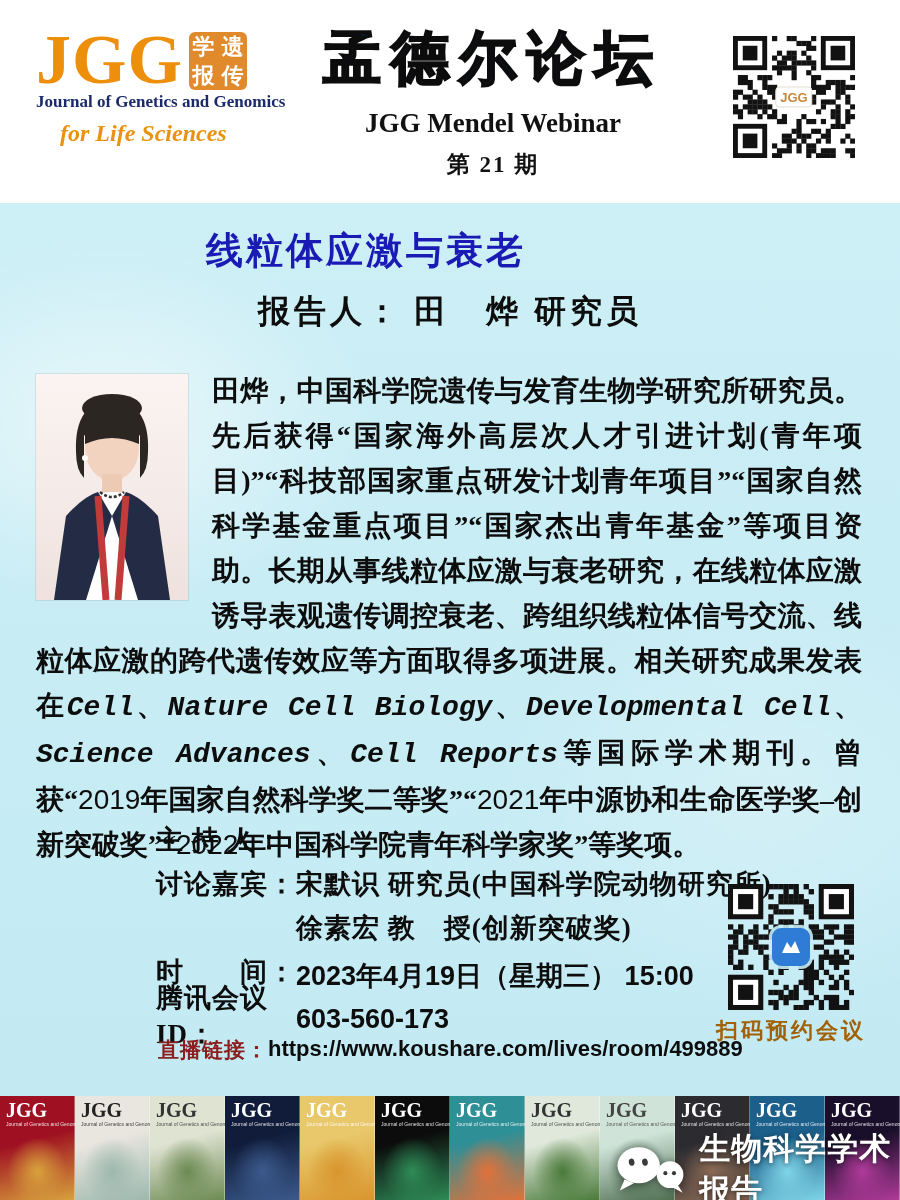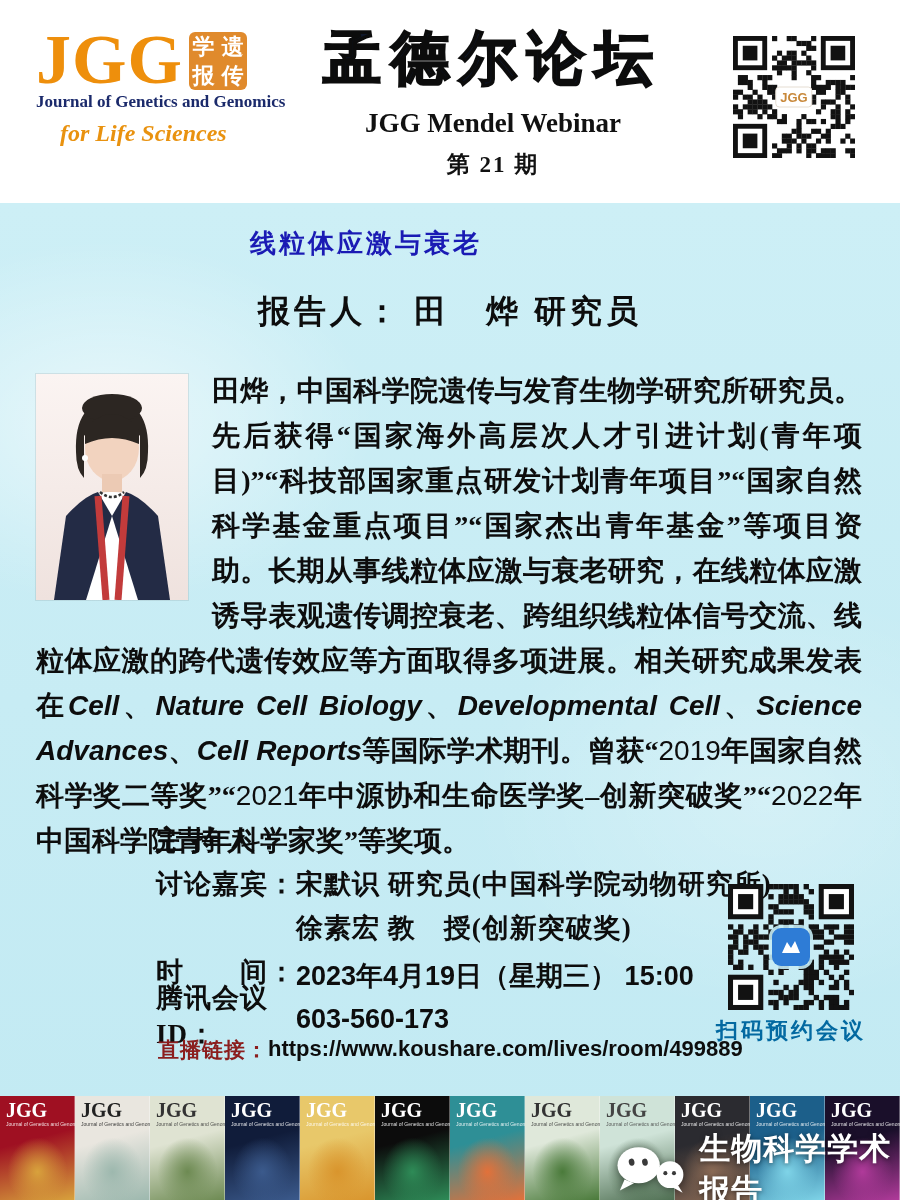--- a/index.html
+++ b/index.html
@@ -25,37 +25,37 @@
   .qr{position:absolute;}
   .top-qr{left:733px;top:36px;width:122px;height:122px;background:#fff;}
   .qr-center{position:absolute;left:50%;top:50%;transform:translate(-50%,-50%);
     background:#fff;border:1px solid #e5ddd2;border-radius:4px;padding:2px 4px;
     font-size:13px;font-weight:bold;color:#c8883a;font-family:"Liberation Sans",sans-serif;}
   .bottom-qr{left:728px;top:884px;width:126px;height:126px;}
   .meet-logo{position:absolute;left:50%;top:50%;transform:translate(-50%,-50%);
     width:38px;height:38px;background:#2e7cd6;border-radius:9px;display:flex;
     align-items:center;justify-content:center;box-shadow:0 0 0 3px rgba(199,236,244,0.9);}
   .qr-caption{position:absolute;left:708px;top:1016px;width:166px;text-align:center;
-    font-size:22px;font-weight:bold;color:#0369a1;letter-spacing:3px;}
+    font-size:22px;font-weight:bold;color:#a16207;letter-spacing:3px;}
   
   .body-bg{position:absolute;left:0;top:203px;width:900px;height:997px;
     background:
       radial-gradient(380px 260px at 12% 22%, rgba(255,255,255,0.55), rgba(255,255,255,0) 70%),
       radial-gradient(420px 300px at 85% 60%, rgba(255,255,255,0.25), rgba(255,255,255,0) 70%),
       linear-gradient(180deg,#cdeff6 0%,#c7ecf4 50%,#c2eaf3 100%);}
   .talk-title{position:absolute;left:0;top:226px;width:732px;text-align:center;
-    font-size:26px;font-weight:900;color:#1a1ab4;letter-spacing:3px;}
+    font-size:37px;font-weight:900;color:#1a1ab4;letter-spacing:3px;}
   .speaker-line{position:absolute;left:0;top:290px;width:900px;text-align:center;
     font-size:32px;font-weight:900;color:#0d0d0d;letter-spacing:4px;}
   
   .bio{position:absolute;left:36px;top:368px;width:826px;font-size:28px;line-height:45px;
     font-weight:bold;color:#0d0d0d;text-align:justify;}
   .photo{float:left;width:152px;height:226px;margin:6px 24px 6px 0;background:#f7efee;
     box-shadow:0 0 0 1px rgba(0,0,0,0.08);}
-  .seg-journal{font-family:Liberation Sans, sans-serif;font-style:italic;font-weight:bold;}
+  .seg-journal{font-family:Liberation Mono, monospace;font-style:italic;font-weight:bold;}
   .seg-num{font-family:"Liberation Sans",sans-serif;font-weight:normal;}
   
   .info-rows{position:absolute;left:156px;top:818px;width:650px;}
   .info-row{display:flex;height:44px;align-items:center;font-size:27px;font-weight:900;color:#0d0d0d;}
   .info-label{flex:0 0 140px;letter-spacing:1px;}
   .info-value{letter-spacing:1px;}
   .info-row.sans .info-value{font-family:"Liberation Sans",sans-serif;letter-spacing:0;margin-top:7px;}
   .live-row{position:absolute;left:158px;top:1036px;display:flex;align-items:flex-start;}
   .live-label{font-size:21px;font-weight:900;color:#8b1e1e;letter-spacing:1px;}
   .live-url{font-size:22px;font-weight:bold;color:#0d0d0d;

